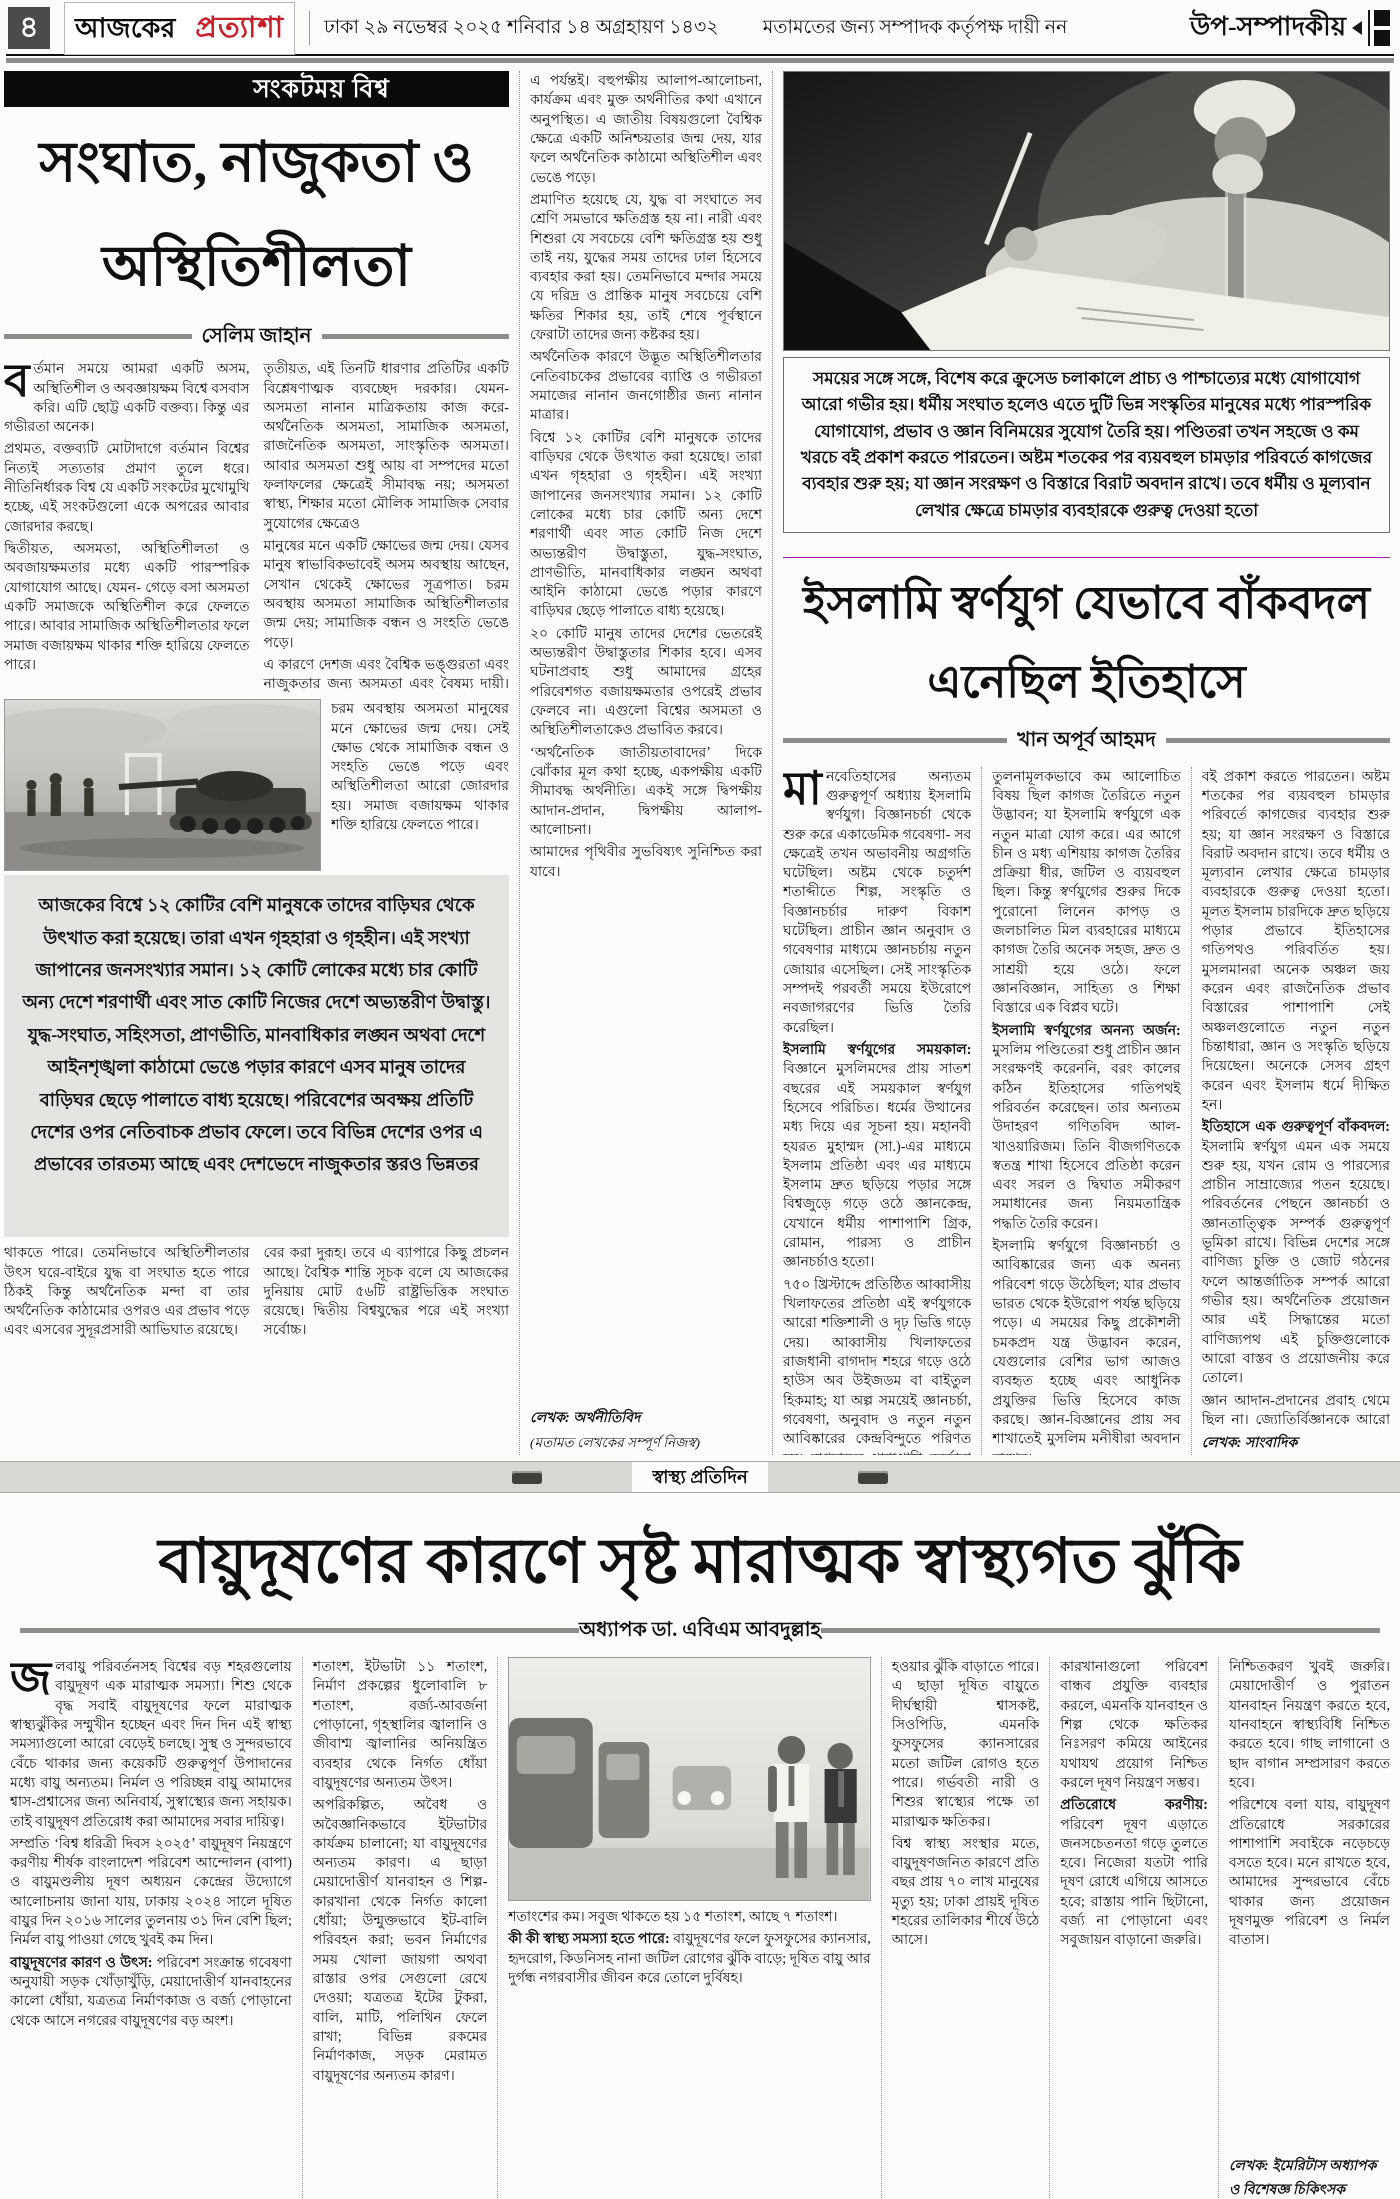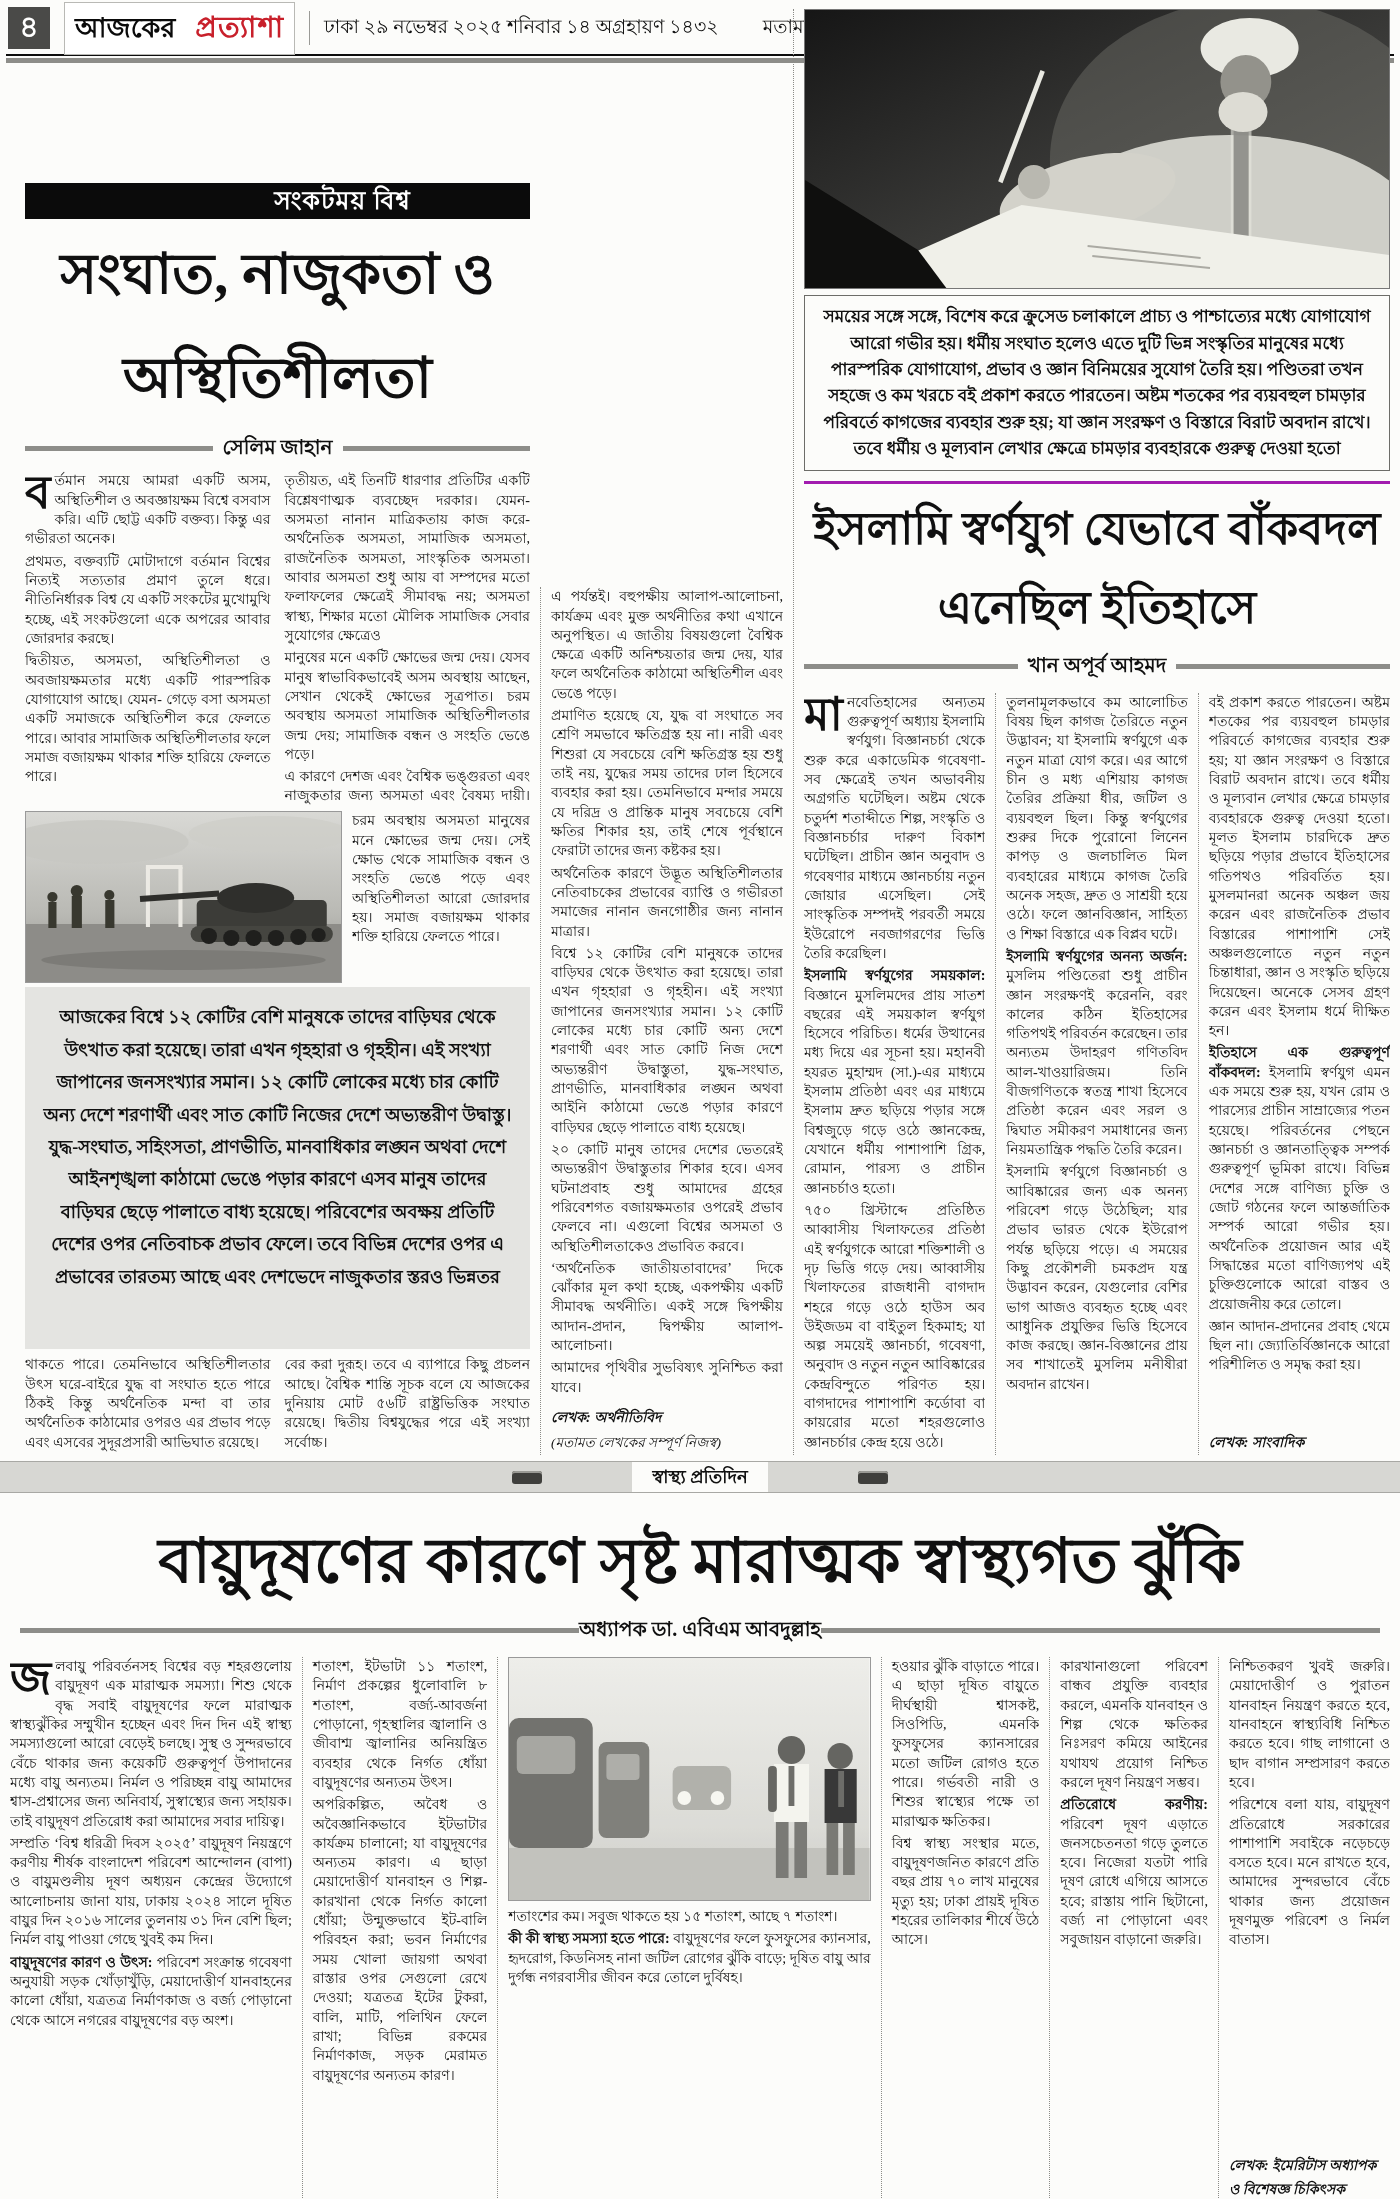--- a/index.html
+++ b/index.html
@@ -16,21 +16,21 @@
   .dateline{font-size:19px;white-space:nowrap;}
   .disclaimer{font-size:19px;white-space:nowrap;margin-left:30px;}
   .section-wrap{margin-left:auto;display:flex;align-items:center;gap:6px;}
   .section-title{font-size:26px;font-weight:bold;white-space:nowrap;}
   .tri{width:0;height:0;border-top:7px solid transparent;border-bottom:7px solid transparent;border-right:10px solid #1a1a1a;}
   .sqs{display:flex;flex-direction:column;gap:4px;border-left:2px solid #1a1a1a;padding-left:4px;}
   .sqs span{width:16px;height:16px;background:#111;display:block;}
   .rule-b{height:2px;background:#0d0d0d;margin:0 6px;}
   .rule-g{height:5px;background:#8d8d89;margin:2px 6px 0 6px;}
   
-  .main-top{display:flex;padding:8px 10px 4px 25px;height:1396px;box-sizing:border-box;align-items:flex-end;}
+  .main-top{display:flex;padding:8px 10px 4px 4px;height:1396px;box-sizing:border-box;}
   .colgap{border-left:1px dotted #8b8b87;margin:0 0 0 10px;padding-left:10px;}
   .bodytxt{font-size:14px;line-height:1.38;text-align:justify;}
   .bodytxt p{margin:0 0 3px 0;}
   p.drop::first-letter{font-size:46px;font-weight:bold;float:left;line-height:.85;padding:2px 4px 0 0;}
   
   .la{width:505px;flex:0 0 auto;display:flex;flex-direction:column;overflow:hidden;}
   .kicker{background:#0b0b0b;color:#fff;font-size:25px;font-weight:bold;height:36px;line-height:36px;
           text-align:center;padding-left:130px;letter-spacing:1px;}
   .la-head{font-size:56px;line-height:1.85;font-weight:bold;text-align:center;margin:4px 0 0 0;}
   .byrow{display:flex;align-items:center;gap:10px;margin:2px 0 6px 0;}
@@ -46,21 +46,21 @@
   
   .mid{width:232px;flex:0 0 auto;display:flex;flex-direction:column;overflow:hidden;}
   .mid-text{flex:1;overflow:hidden;}
   .author{font-style:italic;font-weight:bold;font-size:14px;margin:6px 0 0 0;}
   .opnote{font-style:italic;font-size:13.5px;margin:2px 0 0 0;}
   
   .ra{flex:1;display:flex;flex-direction:column;overflow:hidden;}
   .scholarbox{border:1px solid #777;height:278px;}
   .capbox{border:1px solid #6d6d69;margin-top:6px;padding:8px 14px;font-size:17px;font-weight:bold;
           text-align:center;line-height:1.55;}
-  .ra-headwrap{border-top:3px solid #a21caf;margin-top:10px;padding-top:6px;}
+  .ra-headwrap{border-top:1px solid #a21caf;margin-top:24px;padding-top:6px;}
   .ra-head{font-size:45px;line-height:1.75;font-weight:bold;text-align:center;margin:0;}
   .ra-cols{display:flex;flex:1;overflow:hidden;margin-top:4px;}
   .ra-col{flex:1;overflow:hidden;}
   .ra-col + .ra-col{border-left:1px dotted #8b8b87;margin-left:10px;padding-left:10px;}
   .ra-col3{display:flex;flex-direction:column;}
   .ra-col3 .txt{flex:1;overflow:hidden;}
   
   .band{height:30px;background:#d7d7d3;border-top:1px solid #a8a8a4;border-bottom:1px solid #a8a8a4;
         display:flex;align-items:center;justify-content:center;gap:90px;margin-top:2px;}
   .band .chip{width:30px;height:13px;background:#3f3f3c;border-radius:3px;box-shadow:inset 0 2px 0 #9a9a95;}

